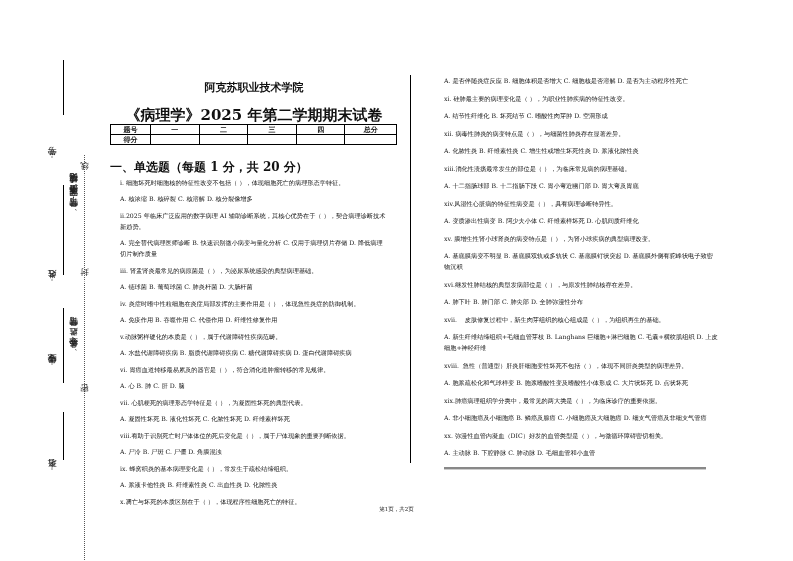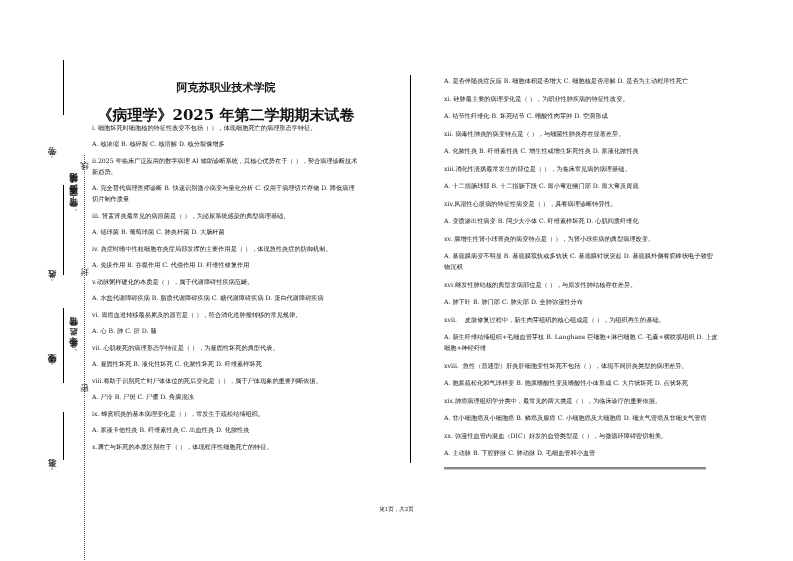--- a/index.html
+++ b/index.html
@@ -12,21 +12,21 @@
   .vline { position:absolute; background:#000; width:1px; }
   .vdots { position:absolute; left:84px; top:95px; width:0; height:405px; border-left:1px dotted #555; }
   .vtext { position:absolute; writing-mode: vertical-rl; transform: rotate(180deg);
            font-size:9px; line-height:1; letter-spacing:0.5px; color:#222; white-space:nowrap; }
   .vtext.small { font-size:8.5px; }
 
   
   .col-divider { position:absolute; left:410px; top:75px; width:1px; height:388px; background:#000; }
 
   
-  .left-col { position:absolute; left:92px; top:78px; width:268px; }
+  .left-col { position:absolute; left:120px; top:78px; width:268px; }
   .school { text-align:center; font-weight:bold; font-size:11px; margin-top:2px; height:16px; }
   .exam-title { text-align:center; font-weight:bold; font-size:15px; margin-top:10px; height:14px; }
   table.score { border-collapse:collapse; width:287px; margin-left:-10px; margin-top:4px; font-size:7px; }
   table.score td { border:1px solid #000; height:9px; padding:0; text-align:center; font-weight:bold; line-height:9px; }
   .section-title { font-weight:bold; font-size:12px; margin-top:14px; margin-left:-10px; height:16px; }
 
   .q { font-size:6.2px; line-height:11px; margin:0; }
   .q.stem { margin-top:6px; }
   .q.opt { margin-top:5px; }
 
@@ -61,21 +61,42 @@
     <div class="vtext small" style="left:80px; top:222px; background:#fff;">封</div>
     <div class="vtext small" style="left:80px; top:340px; background:#fff;">密</div>
   </div>
 
   <div class="col-divider"></div>
 
   <div class="left-col">
     <div class="school">阿克苏职业技术学院</div>
     <div class="exam-title">《病理学》2025 年第二学期期末试卷</div>
 
+    <table class="score">
+      <tbody>
+          <tr>
+        <td style="width:14%">题号</td>
+        <td style="width:17%">一</td>
+        <td style="width:17%">二</td>
+        <td style="width:17%">三</td>
+        <td style="width:17%">四</td>
+        <td style="width:18%">总分</td>
+      </tr>
+      <tr>
+        <td>得分</td>
+        <td></td>
+        <td></td>
+        <td></td>
+        <td></td>
+        <td></td>
+      </tr>
+    </tbody>
+      </table>
 
+    <div class="section-title">一、单选题（每题 1 分，共 20 分）</div>
 
     <p class="q stem" style="margin-top:2px;"><span>i.</span> <span>细胞坏死时细胞核的特征性改变不包括（ ），体现细胞死亡的病理形态学特征。</span></p>
     <p class="q opt">A. 核浓缩 B. 核碎裂 C. 核溶解 D. 核分裂像增多</p>
 
     <p class="q stem"><span>ii.</span><span>2025 年临床广泛应用的数字病理 AI 辅助诊断系统，其核心优势在于（ ），契合病理诊断技术新趋势。</span></p>
     <p class="q opt">A. 完全替代病理医师诊断 B. 快速识别微小病变与量化分析 C. 仅用于病理切片存储 D. 降低病理切片制作质量</p>
 
     <p class="q stem"><span>iii.</span> <span>肾盂肾炎最常见的病原菌是（ ），为泌尿系统感染的典型病理基础。</span></p>
     <p class="q opt">A. 链球菌 B. 葡萄球菌 C. 肺炎杆菌 D. 大肠杆菌</p>
 

